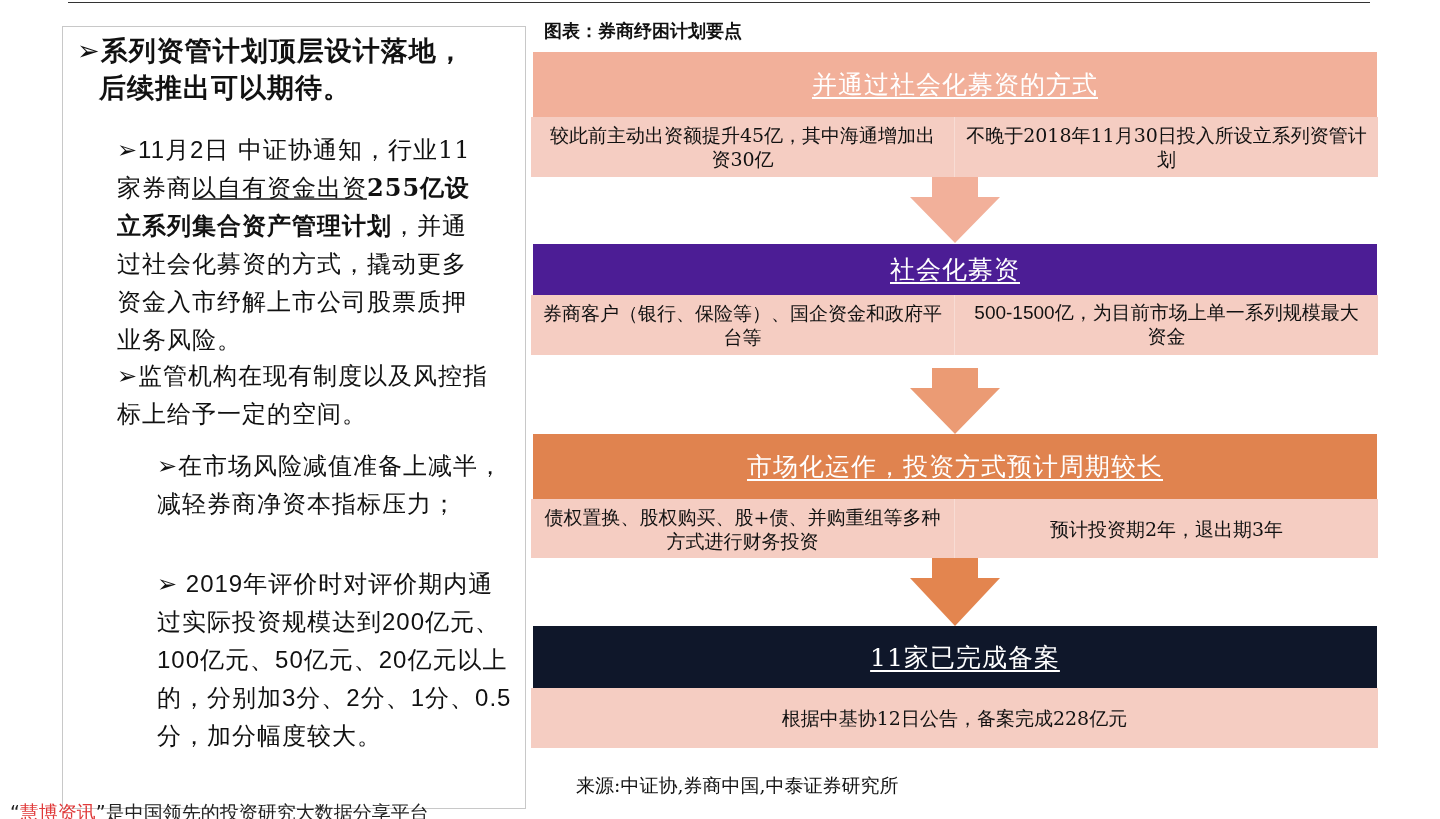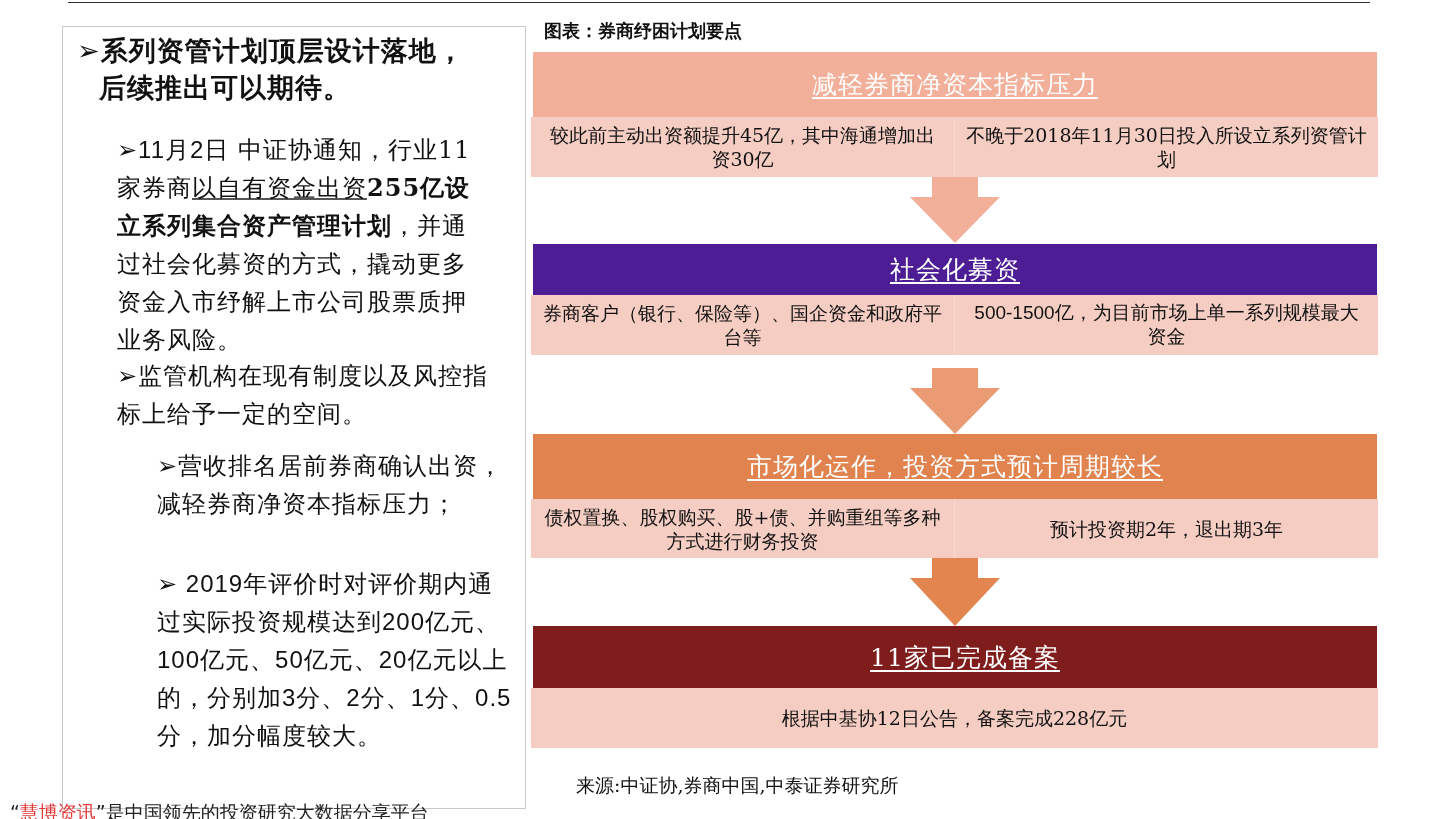--- a/index.html
+++ b/index.html
@@ -47,32 +47,32 @@
 
   <div class="bullet-block p p1">
     <span class="arrow">➢</span><span class="sans">11月2日</span><span> 中证协通知，行业11家券商</span><span class="ul">以自有资金出资</span><span class="bold">255亿设立系列集合资产管理计划</span><span>，并通过社会化募资的方式，撬动更多资金入市纾解上市公司股票质押业务风险。</span>
   </div>
 
   <div class="bullet-block p p2">
     <span class="arrow">➢</span><span>监管机构在现有制度以及风控指标上给予一定的空间。</span>
   </div>
 
   <div class="bullet-block p p3">
-    <span class="arrow">➢</span><span>营收排名居前券商确认出资，减轻券商净资本指标压力；</span>
+    <span class="arrow">➢</span><span>在市场风险减值准备上减半，减轻券商净资本指标压力；</span>
   </div>
 
   <div class="bullet-block p p4">
     <span class="arrow">➢</span><span class="sans"> 2019年评价时对评价期内通过实际投资规模达到200亿元、100亿元、50亿元、20亿元以上的，分别加3分、2分、1分、0.5分，加分幅度较大。</span>
   </div>
 </div>
 
 <div class="caption">图表：券商纾困计划要点</div>
 
 <div class="box" style="top:52px;">
-  <div class="box-header" style="background:#f2b09a;">减轻券商净资本指标压力</div>
+  <div class="box-header" style="background:#f2b09a;">并通过社会化募资的方式</div>
   <div class="box-sub">
     <div class="cell">较此前主动出资额提升45亿，其中海通增加出资30亿</div>
     <div class="cell">不晚于2018年11月30日投入所设立系列资管计划</div>
   </div>
 </div>
 <svg class="down-arrow" style="top:177px;" viewBox="0 0 90 66">
   <polygon points="22,0 68,0 68,20 90,20 45,66 0,20 22,20" fill="#f2b09a"></polygon>
 </svg>
 
 <div class="box" style="top:244px;">
@@ -91,21 +91,21 @@
   <div class="box-sub" style="height:59px;">
     <div class="cell">债权置换、股权购买、股+债、并购重组等多种方式进行财务投资</div>
     <div class="cell">预计投资期2年，退出期3年</div>
   </div>
 </div>
 <svg class="down-arrow" style="top:558px;height:68px;" viewBox="0 0 90 68">
   <polygon points="22,0 68,0 68,20 90,20 45,68 0,20 22,20" fill="#e3854f"></polygon>
 </svg>
 
 <div class="box" style="top:626px;">
-  <div class="box-header" style="background:#7f1d1d;height:62px;padding-left:20px;">11家已完成备案</div>
+  <div class="box-header" style="background:#0f172a;height:62px;padding-left:20px;">11家已完成备案</div>
   <div class="box-sub">
     <div class="cell">根据中基协12日公告，备案完成228亿元</div>
   </div>
 </div>
 
 <div class="source">来源:中证协,券商中国,中泰证券研究所</div>
 
 <div class="footer">
   <span>“</span><span class="brand">慧博资讯</span><span>”是中国领先的投资研究大数据分享平台</span>
 </div>

